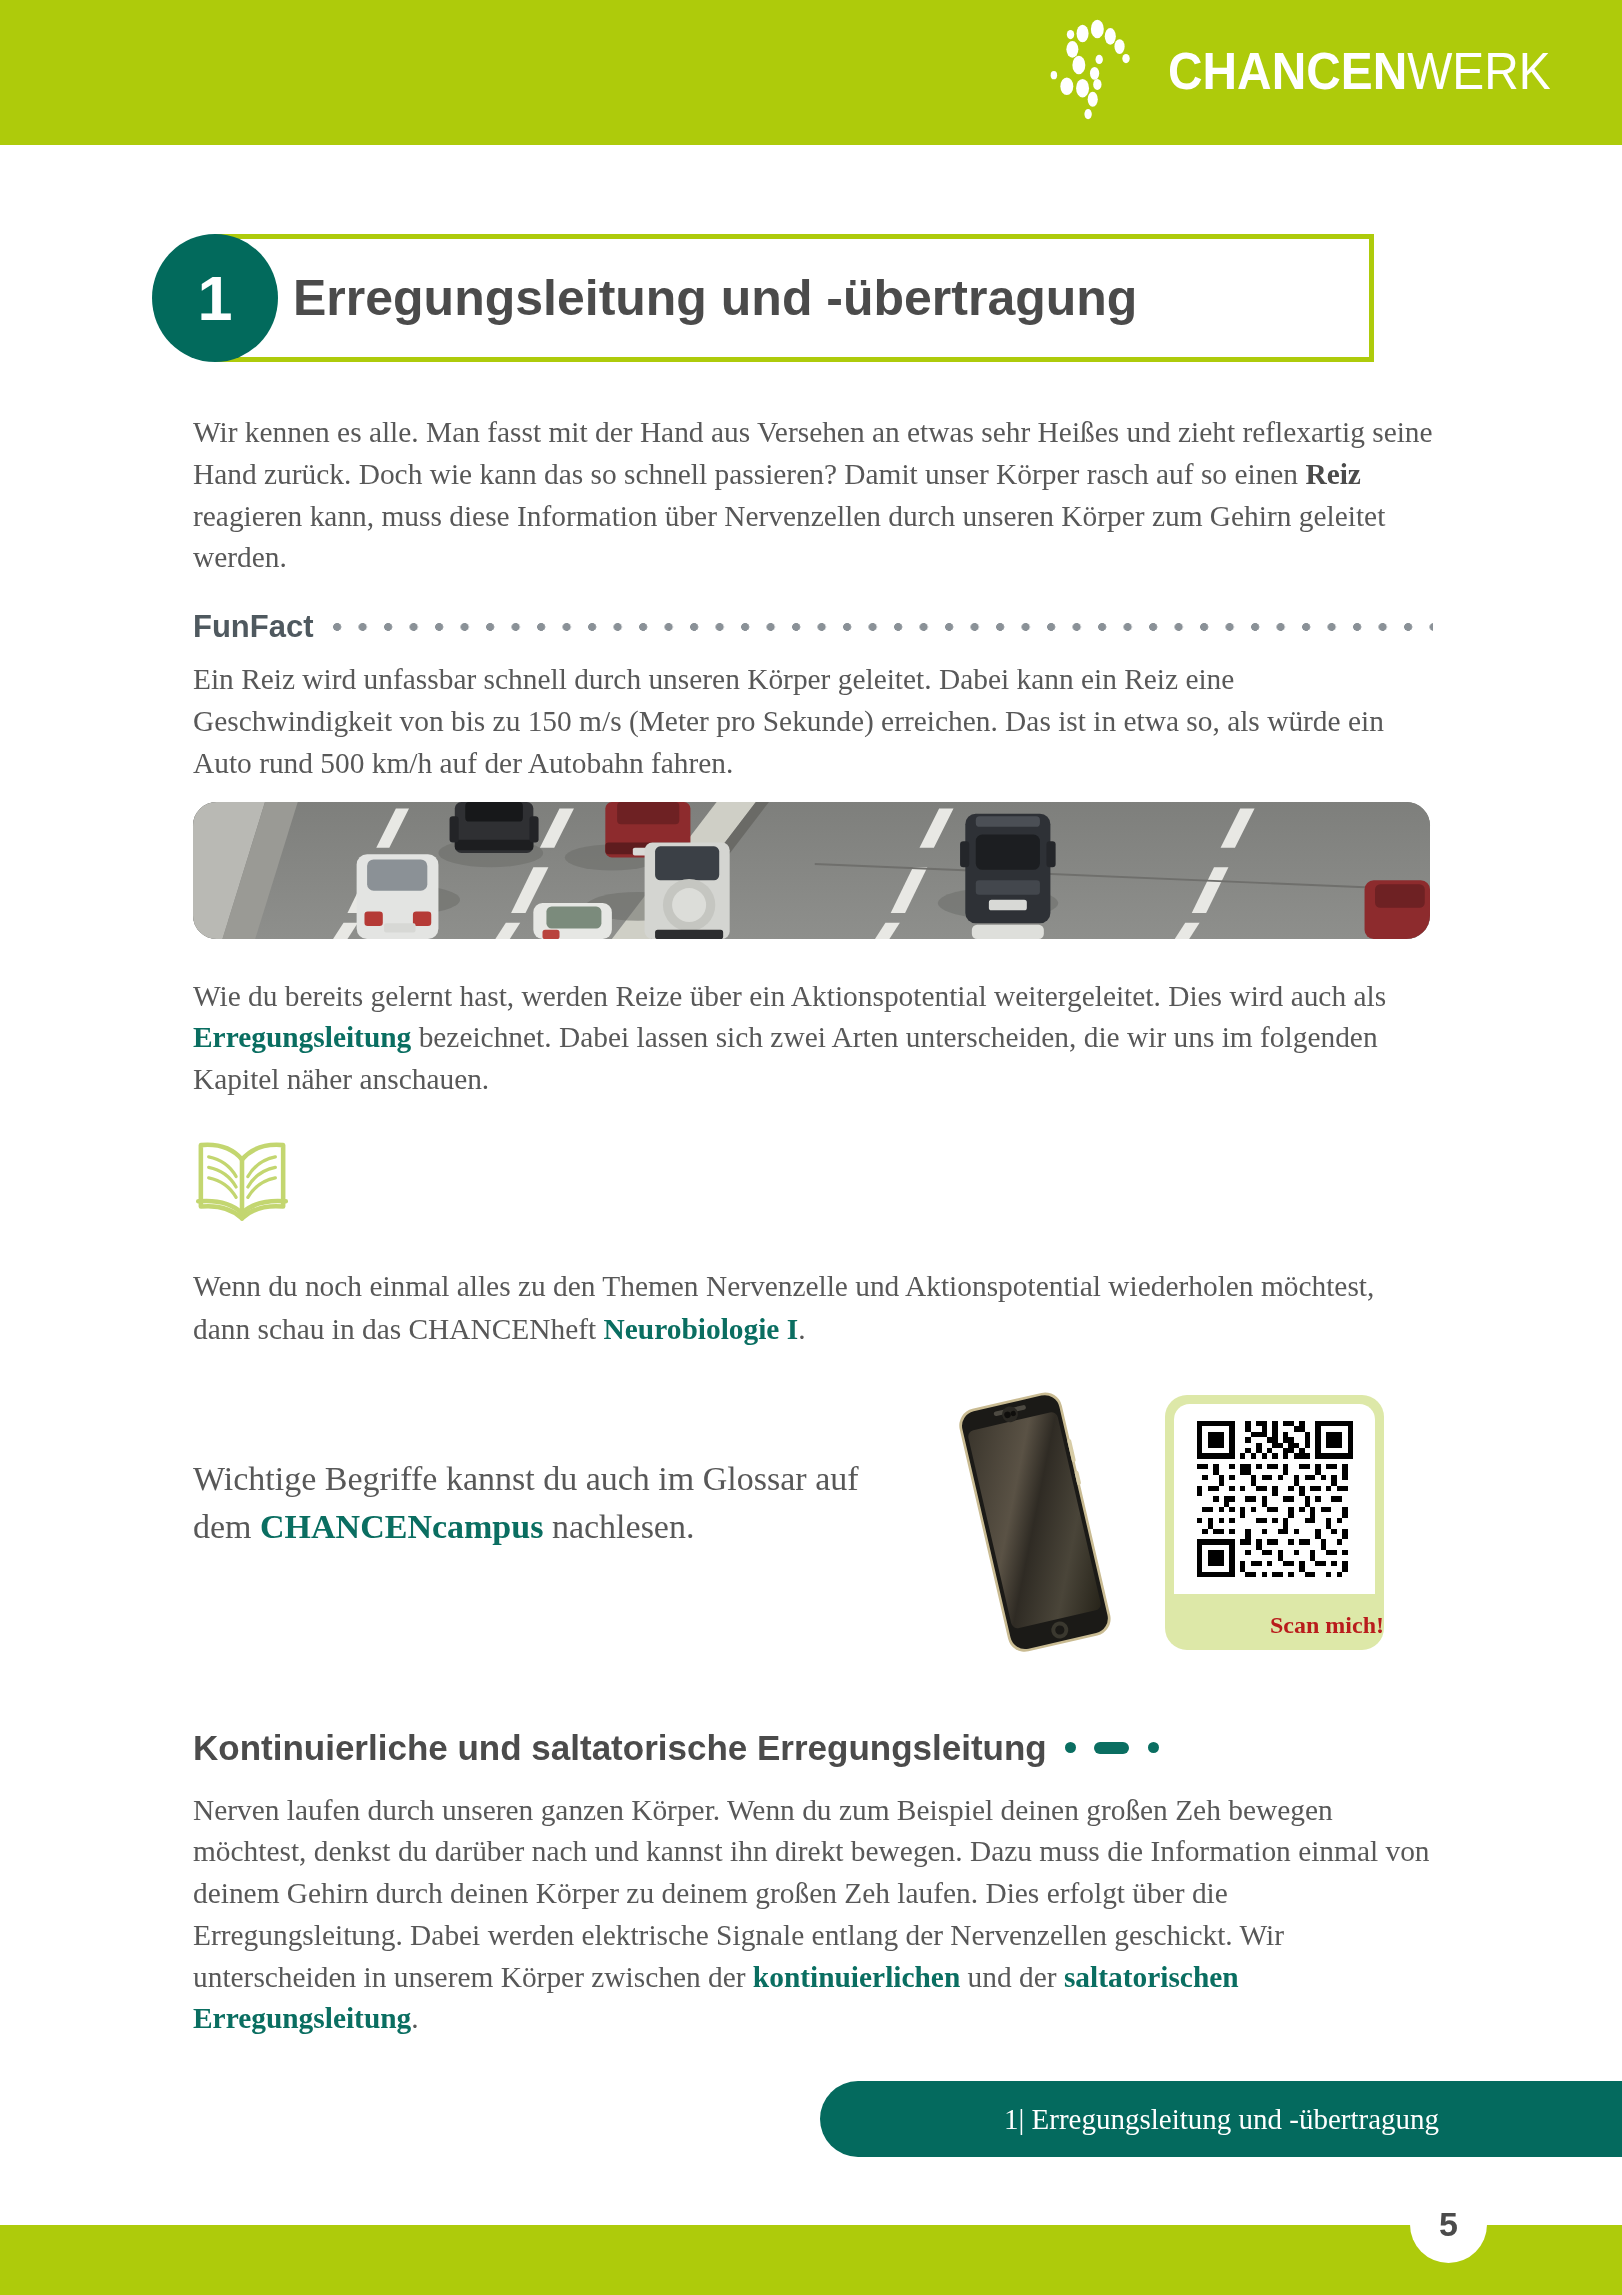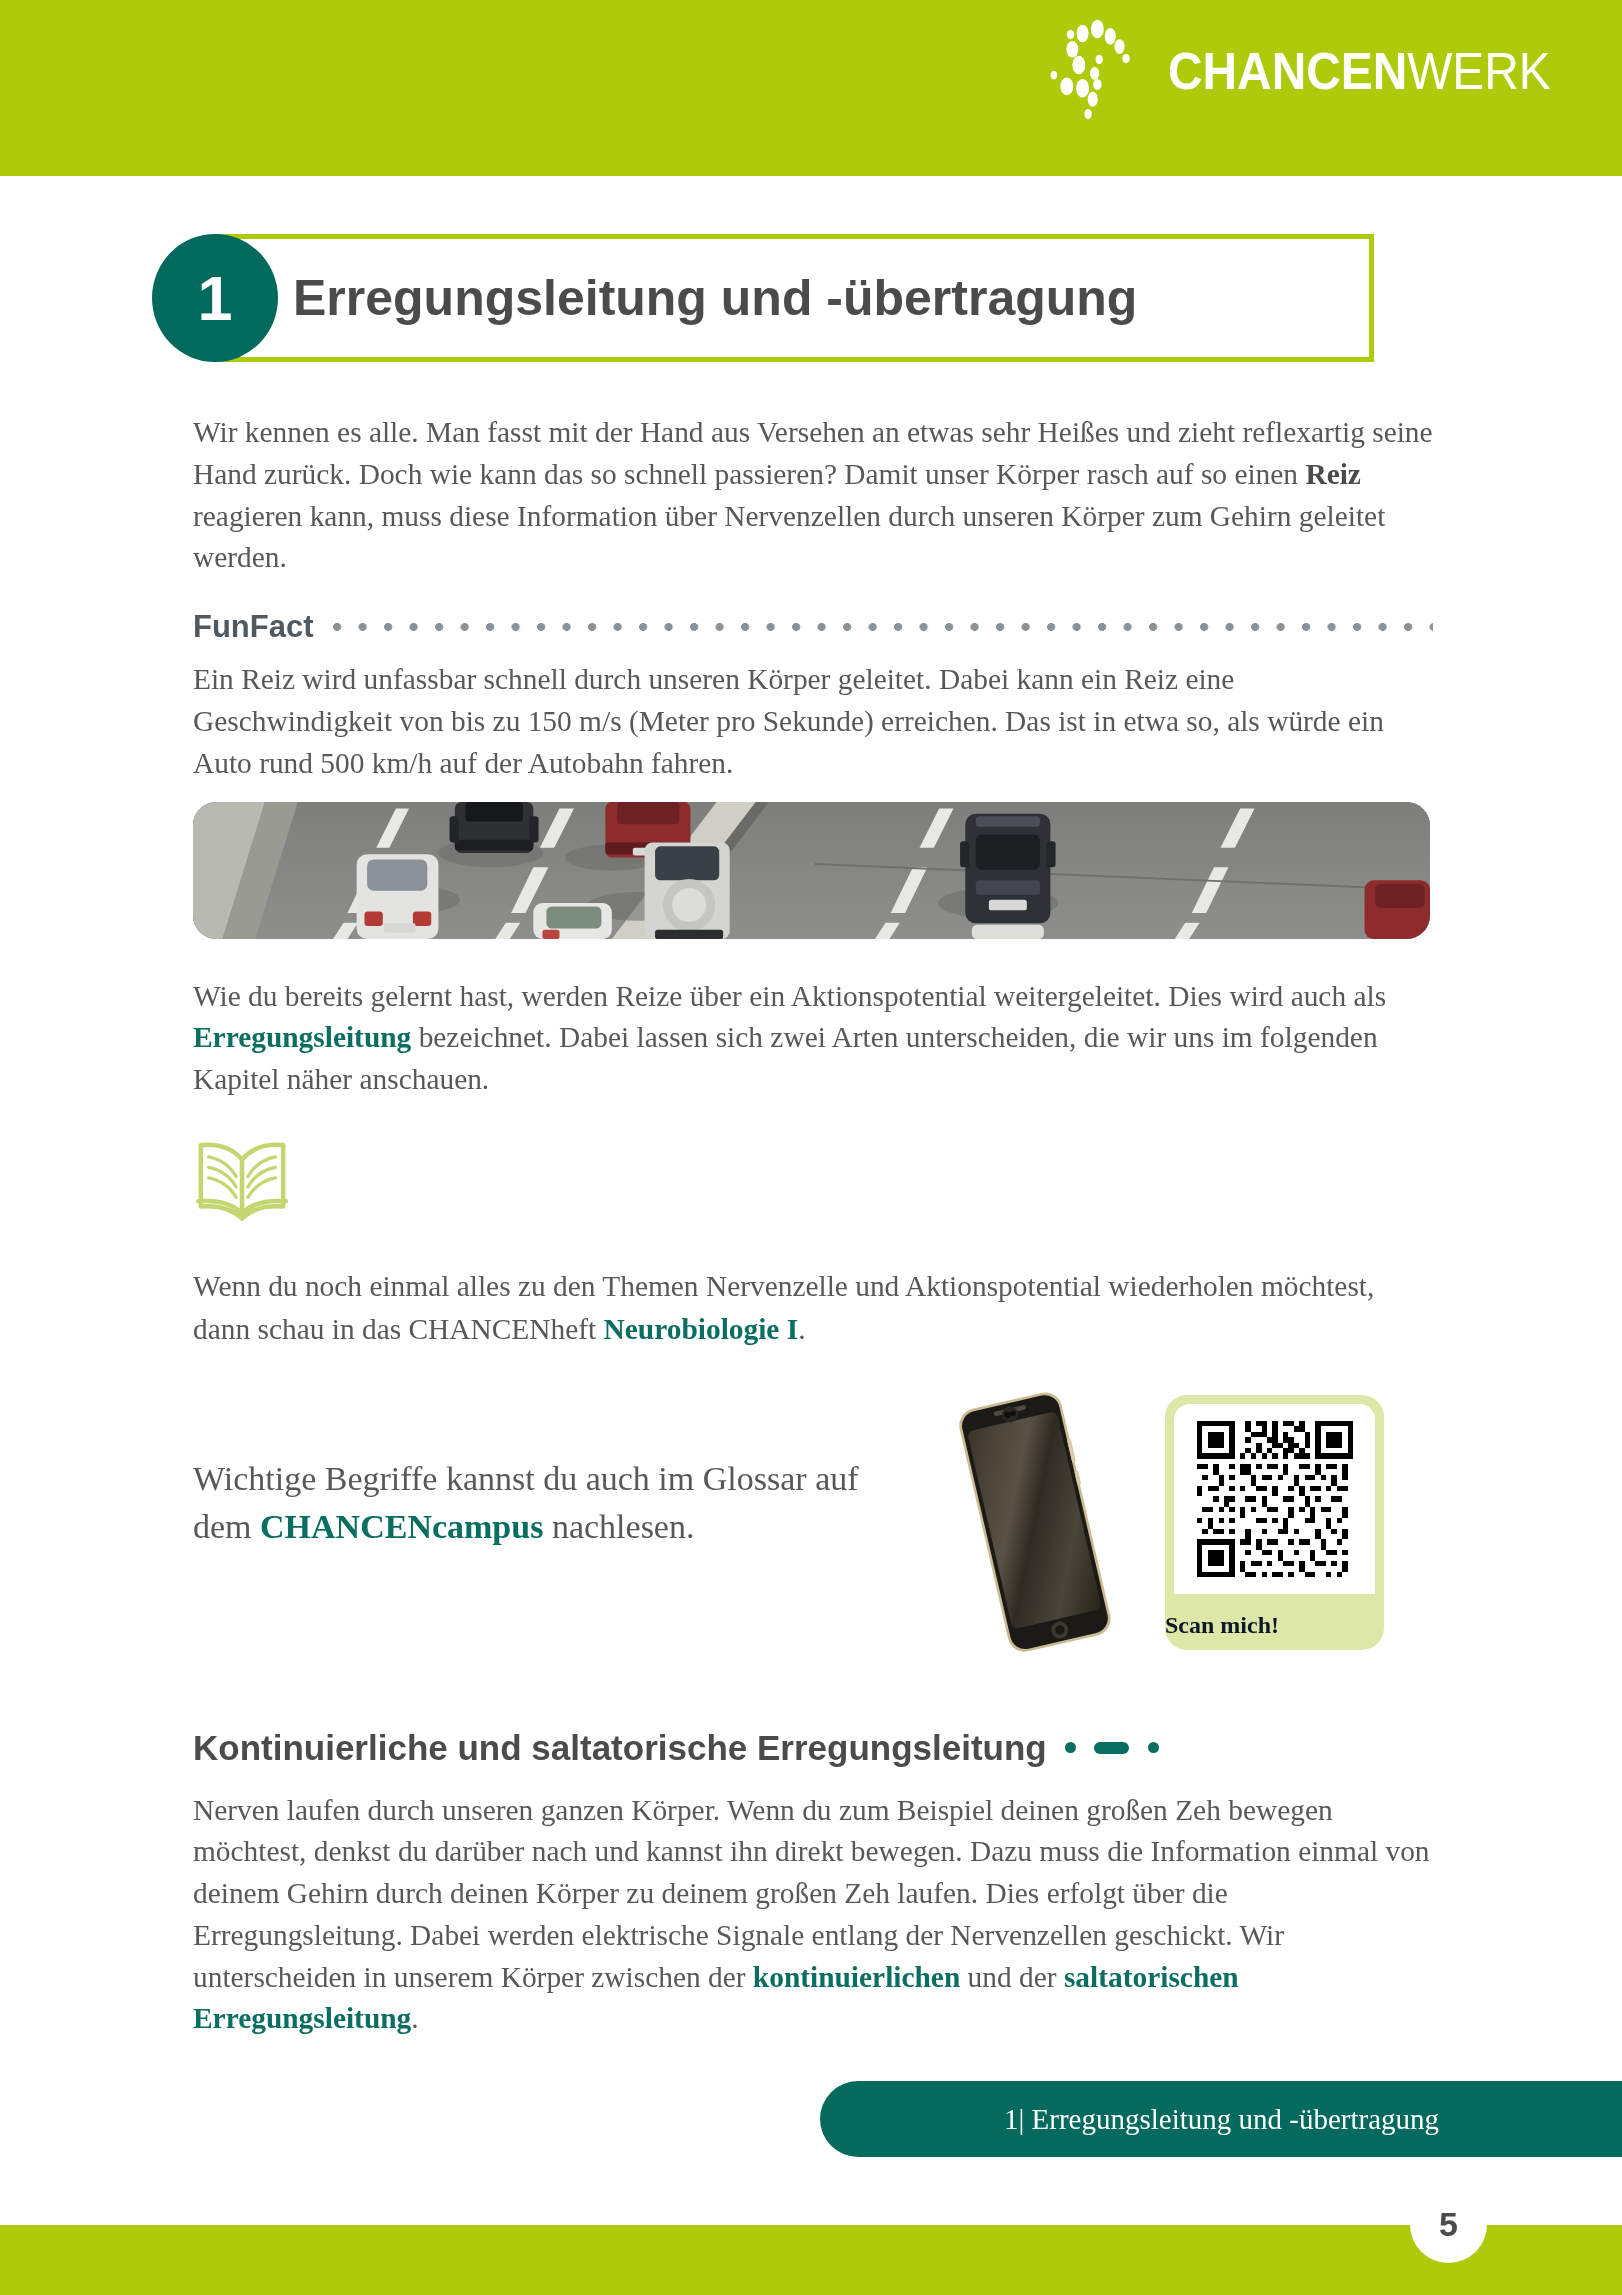--- a/index.html
+++ b/index.html
@@ -13,21 +13,21 @@
     position: relative;
     font-family: "Liberation Serif", serif;
     overflow: hidden;
   }
 
   
   .header-bar {
     position: absolute;
     top: 0; left: 0;
     width: 1623px;
-    height: 176px;
+    height: 145px;
     background: #aecb0b;
     text-align: center;
   }
   .logo-wrap {
     position: absolute;
     top: 15.7px;
     right: 39px;
     display: flex;
     align-items: center;
     gap: 17px;
@@ -206,25 +206,25 @@
     border-radius: 15.7px 15.7px 0 0;
     display: flex;
     align-items: center;
     justify-content: center;
   }
   .qr-inner svg { width: 156px; height: 156px; display:block; }
   .qr-caption {
     position: absolute;
     left: 0; bottom: 10.5px;
     width: 100%;
-    text-align: left;
+    text-align: right;
     font-family: "Liberation Serif", serif;
     font-weight: bold;
     font-size: 24px;
-    color: #0f172a;
+    color: #b91c1c;
   }
 
   
   .section-head {
     display: flex;
     align-items: center;
     gap: 18.3px;
     margin: 63px 0 22px 0;
   }
   .section-head-text {

